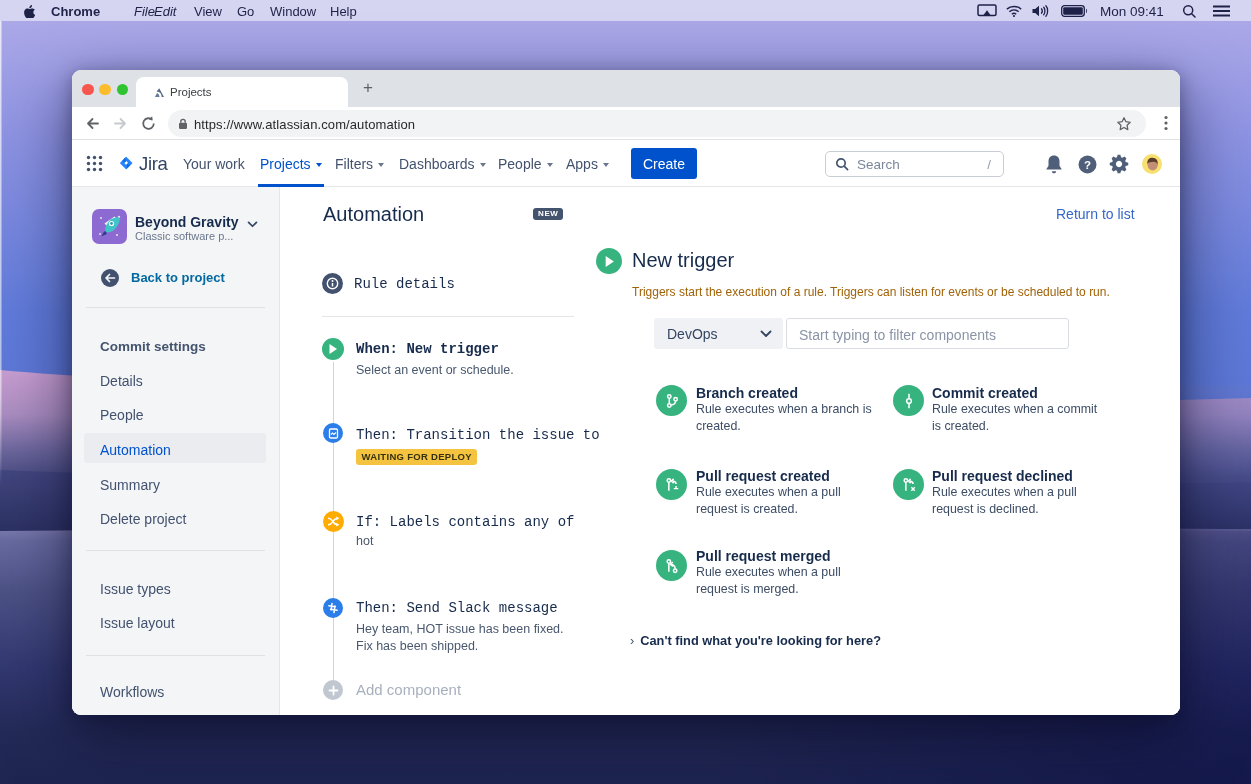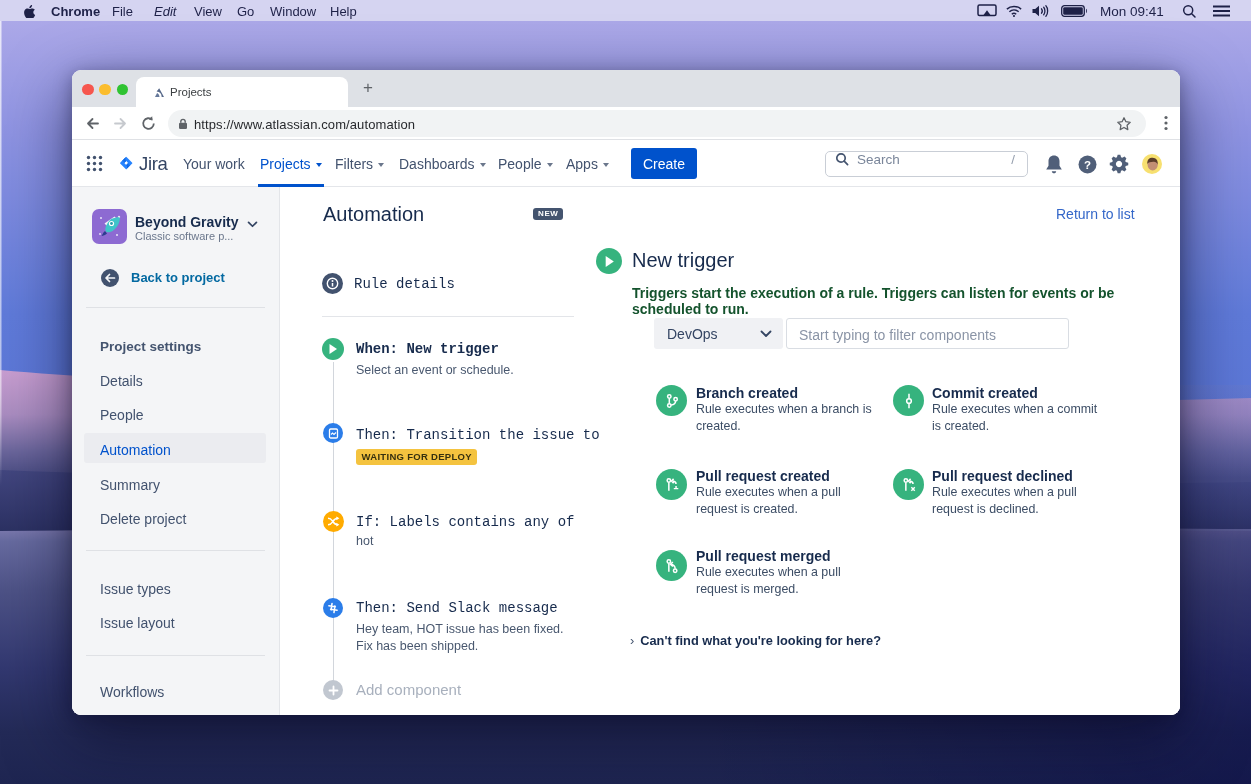--- a/index.html
+++ b/index.html
@@ -22,22 +22,22 @@
 #toolbar { position:absolute; left:0; top:37px; width:1108px; height:33px; background:#fff; border-bottom:1px solid #dfe1e5; }
 #omnibox { position:absolute; left:96px; top:3px; width:978px; height:27px; border-radius:13.5px; background:#f1f3f4; }
 #urltext { position:absolute; left:26px; top:6.5px; font-size:13px; color:#27292d; letter-spacing:0.1px;}
 
 #page { position:absolute; left:0; top:70px; width:1108px; height:575px; background:#fff; }
 #jiranav { position:absolute; left:0; top:0; width:1108px; height:47px; background:#fff; border-bottom:1px solid #e4e6ea; }
 .navitem { position:absolute; top:0; height:47px; display:flex; align-items:center; font-size:14px; color:#42526E; gap:5px;}
 .navitem .chev { width:0; height:0; border-left:3.5px solid transparent; border-right:3.5px solid transparent; border-top:4px solid #6B778C; margin-top:2px;}
 #createbtn { position:absolute; left:559px; top:8px; width:66px; height:31px; background:#0052CC; color:#fff;
   border-radius:3px; font-size:14px; display:flex; align-items:center; justify-content:center; font-weight:500;}
-#searchbox { position:absolute; left:753px; top:11px; width:203px; height:26px; border:1.5px solid #c9ced6; border-radius:5px;
-  display:flex; color:#7A869A; font-size:13.5px; }
+#searchbox { position:absolute; left:753px; top:11px; width:179px; height:26px; border:1.5px solid #c9ced6; border-radius:5px;
+  display:flex; align-items:center; color:#7A869A; font-size:13.5px; }
 
 #sidebar { position:absolute; left:0; top:47px; width:208px; height:528px; background:#F4F5F7; border-right:1px solid #e3e5e9; }
 .sideitem { position:absolute; left:28px; font-size:14px; color:#42526E; }
 .sdiv { position:absolute; left:14px; width:179px; height:1px; background:#dfe1e5; }
 
 .icircle { position:absolute; border-radius:50%; display:flex; align-items:center; justify-content:center; }
 .t14 { position:absolute; font-size:14px; color:#172B4D; white-space:nowrap;font-family:Liberation Mono, monospace;}
 .t13g { position:absolute; font-size:12.5px; color:#49586f; white-space:nowrap;}
 .cardtitle { position:absolute; font-size:14px; font-weight:bold; color:#172B4D; white-space:nowrap;}
 .carddesc { position:absolute; font-size:12.4px; color:#3c4d65; line-height:16.5px; }
@@ -94,21 +94,21 @@
   </linearGradient>
   <rect x="0" y="0" width="1.5" height="784" fill="url(#ledge)"></rect>
 </svg>
 
 <div id="menubar">
   <div class="l">
     <svg style="position:absolute; left:23px; top:3px;" width="13" height="15" viewBox="0 0 14 16">
           <path d="M7.6 3.2c.5-.7 1.4-1.2 2.2-1.2.1.9-.3 1.8-.8 2.4-.5.7-1.4 1.2-2.2 1.1-.1-.8.3-1.7.8-2.3zM10 5.8c-1.2-.1-2.2.7-2.8.7-.6 0-1.5-.7-2.4-.7-1.2 0-2.4.7-3 1.8-1.3 2.2-.3 5.5.9 7.3.6.9 1.3 1.9 2.3 1.8.9 0 1.3-.6 2.4-.6 1.1 0 1.4.6 2.4.6 1 0 1.6-.9 2.2-1.8.7-1 1-2 1-2.1 0 0-1.9-.7-1.9-2.9 0-1.8 1.5-2.7 1.6-2.7-.9-1.3-2.2-1.4-2.7-1.4z" fill="#1e2148"></path>
         </svg>
     <span style="position:absolute; left:51px; top:3.5px; font-weight:bold;text-align:right;">Chrome</span>
-    <span style="position:absolute; left:112px; top:3.5px;">File</span>
+    <span style="position:absolute; left:134px; top:3.5px;font-style:italic;">File</span>
     <span style="position:absolute; left:154px; top:3.5px;font-style:italic;">Edit</span>
     <span style="position:absolute; left:194px; top:3.5px;">View</span>
     <span style="position:absolute; left:237px; top:3.5px;">Go</span>
     <span style="position:absolute; left:270px; top:3.5px;">Window</span>
     <span style="position:absolute; left:330px; top:3.5px;">Help</span>
   </div>
   <div class="r">
     <svg style="position:absolute; left:977px; top:4px;" width="20" height="14" viewBox="0 0 20 14">
           <rect x="1" y="1" width="18" height="10.4" rx="1.5" fill="none" stroke="#1e2148" stroke-width="1.5"></rect>
           <path d="M10 6.2 L14.2 12 H5.8 Z" fill="#1e2148"></path>
@@ -266,21 +266,21 @@
       <svg style="position:absolute; left:175px; top:34px;" width="11" height="7" viewBox="0 0 12 8">
           <path d="M1.5 1.5 L6 6 L10.5 1.5" fill="none" stroke="#344563" stroke-width="2" stroke-linecap="round" stroke-linejoin="round"></path>
         </svg>
       <div class="icircle" style="left:28.5px; top:82px; width:18px; height:18px; background:#42526E;">
         <svg width="12" height="12" viewBox="0 0 12 12">
             <path d="M10.5 6 H2.2 M5.5 2.5 L2 6 L5.5 9.5" fill="none" stroke="#F4F5F7" stroke-width="1.7" stroke-linecap="round" stroke-linejoin="round"></path>
           </svg>
       </div>
       <div style="position:absolute; left:59px; top:83px; font-size:13px; font-weight:bold; color:#0369a1;">Back to project</div>
       <div class="sdiv" style="top:120px;"></div>
-      <div class="sideitem" style="top:151.5px; font-weight:bold; font-size:13.5px; color:#44546f;">Project settings</div>
+      <div class="sideitem" style="top:151.5px; font-weight:bold; font-size:13.5px; color:#44546f;">Commit settings</div>
       <div class="sideitem" style="top:186px;">Details</div>
       <div class="sideitem" style="top:220px;">People</div>
       <div style="position:absolute; left:12px; top:246px; width:182px; height:30px; background:#ebecf0; border-radius:3px;"></div>
       <div class="sideitem" style="top:255px; color:#0052CC;">Automation</div>
       <div class="sideitem" style="top:290px;">Summary</div>
       <div class="sideitem" style="top:324px;">Delete project</div>
       <div class="sdiv" style="top:363px;"></div>
       <div class="sideitem" style="top:394px;">Issue types</div>
       <div class="sideitem" style="top:428px;">Issue layout</div>
       <div class="sdiv" style="top:468px;"></div>
@@ -350,21 +350,21 @@
         </svg>
     </div>
     <div style="position:absolute; left:284px; top:541px; font-size:15px; color:#a8b0bd;">Add component</div>
 
     <div class="icircle" style="left:524px; top:108px; width:26px; height:26px; background:#36B37E;">
       <svg width="11" height="13" viewBox="0 0 10 12">
           <path d="M1.5 1 L9 6 L1.5 11 Z" fill="#fff"></path>
         </svg>
     </div>
     <div style="position:absolute; left:560px; top:109px; font-size:20px; font-weight:500; color:#172B4D;">New trigger</div>
-    <div style="position:absolute; left:560px; top:145px; font-size:14px; color:#14532d;font-weight:bold;">Triggers start the execution of a rule. Triggers can listen for events or be scheduled to run.</div>
+    <div style="position:absolute; left:560px; top:145px; font-size:12px; color:#a16207;">Triggers start the execution of a rule. Triggers can listen for events or be scheduled to run.</div>
 
     <div style="position:absolute; left:582px; top:178px; width:129px; height:31px; background:#f0f1f4; border-radius:3px;">
       <span style="position:absolute; left:13px; top:8px; font-size:14px; color:#344563; font-weight:500;">DevOps</span>
       <svg style="position:absolute; right:11px; top:12px;" width="12" height="8" viewBox="0 0 12 8">
           <path d="M1.5 1.5 L6 6 L10.5 1.5" fill="none" stroke="#344563" stroke-width="1.8" stroke-linecap="round" stroke-linejoin="round"></path>
         </svg>
     </div>
     <div style="position:absolute; left:714px; top:178px; width:283px; height:31px; background:#fff; border:1px solid #d9dde3; border-radius:3px;">
       <span style="position:absolute; left:12px; top:7.5px; font-size:14px; color:#8A94A6;">Start typing to filter components</span>
     </div>

